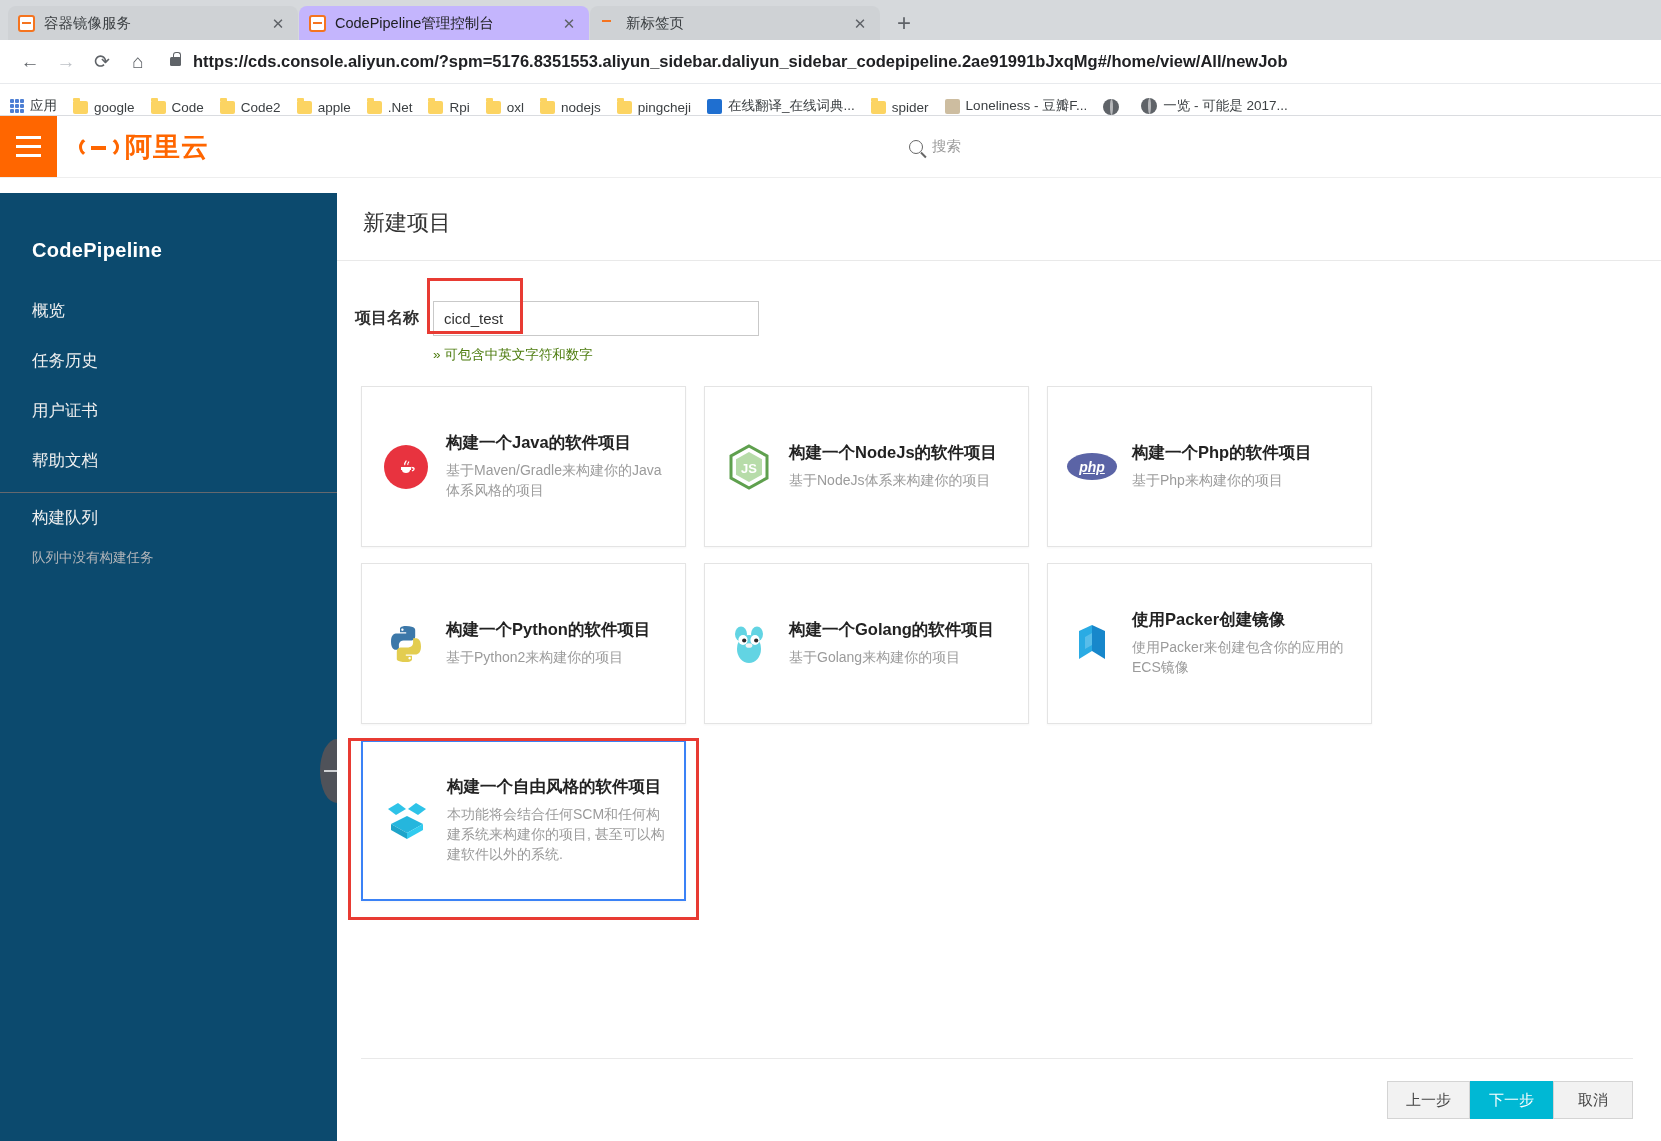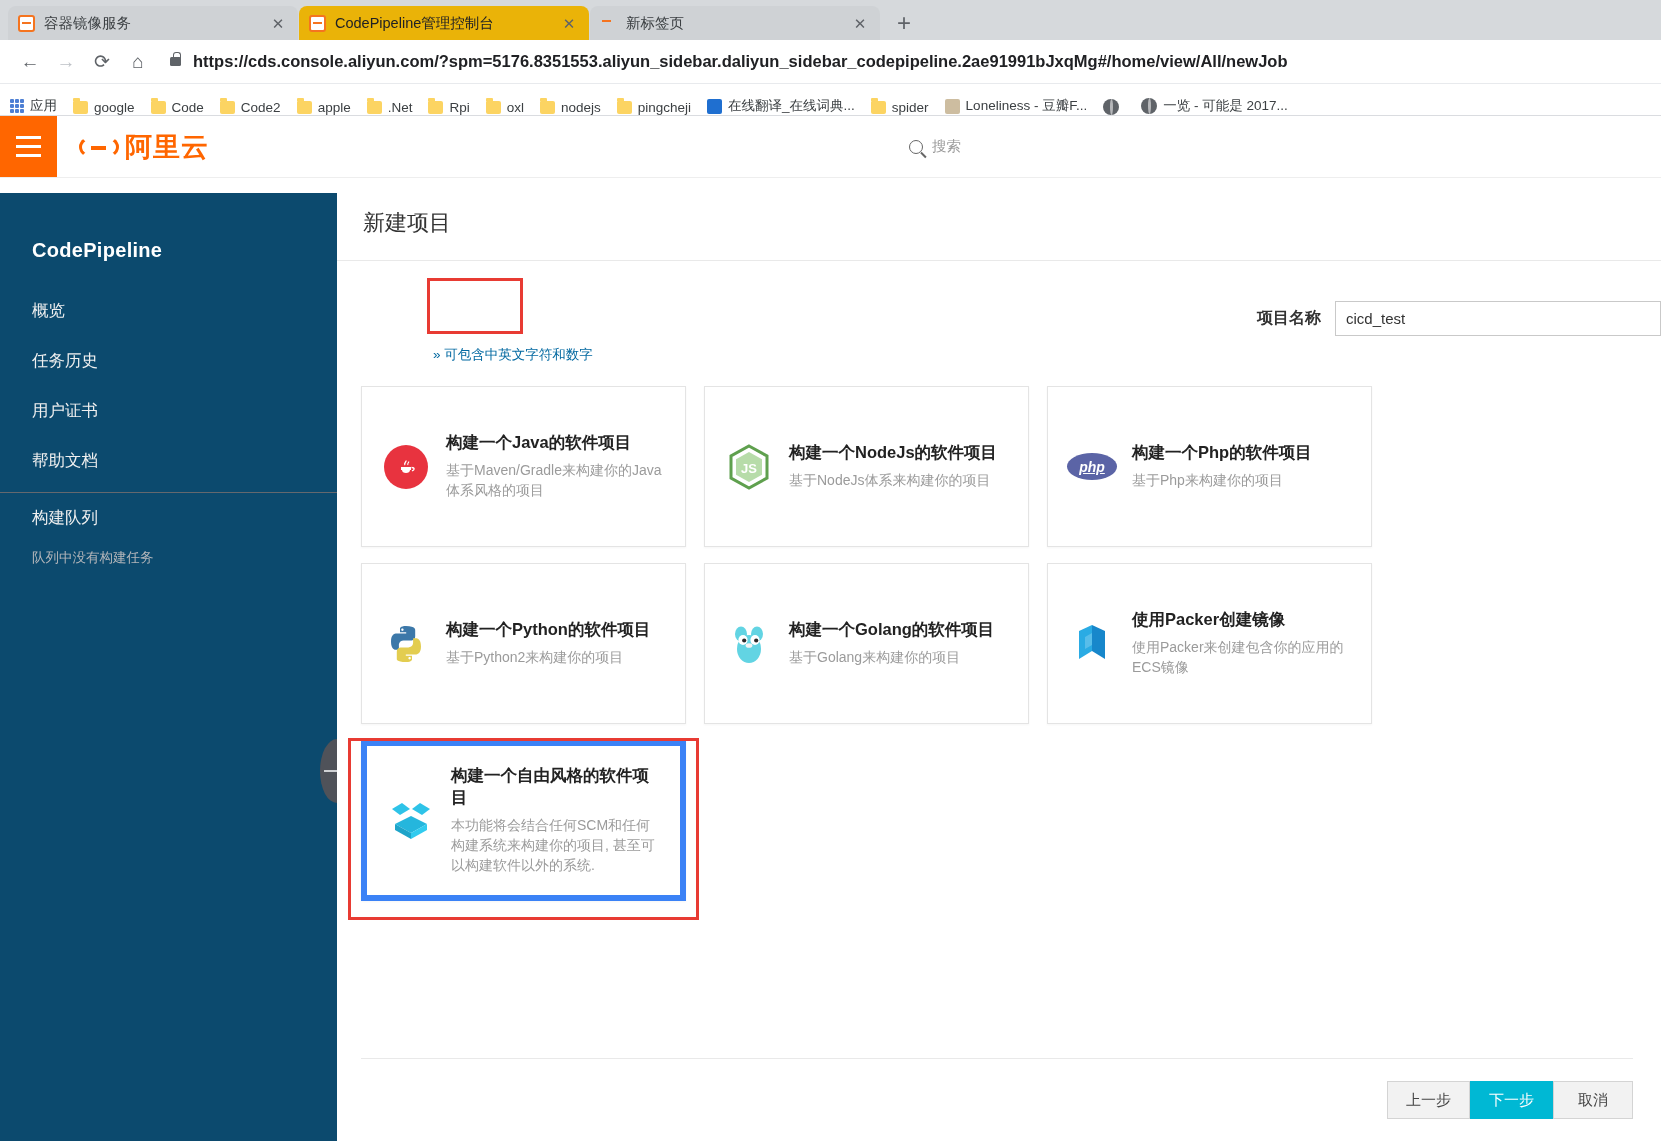--- a/index.html
+++ b/index.html
@@ -13,21 +13,21 @@
   .tabstrip {
     height: 40px; background: #d6d9dc; position: relative;
     display: flex; align-items: flex-end; padding-left: 8px;
   }
   .tab {
     height: 34px; width: 290px; display: flex; align-items: center;
     padding: 0 10px; font-size: 14.5px; color: #3c4043;
     background: #cfd2d5; border-radius: 8px 8px 0 0; position: relative;
     margin-right: 1px;
   }
-  .tab.active { background: #eab308; color: #202124; }
+  .tab.active { background: #c4b5fd; color: #202124; }
   .tab-favicon {
     width: 17px; height: 17px; flex: 0 0 17px; margin-right: 9px;
     border: 2px solid #f5741f; border-radius: 3px; position: relative;
     background: #fff;
   }
   .tab-favicon::after {
     content: ""; position: absolute; left: 2px; top: 5.5px;
     width: 9px; height: 2px; background: #f5741f;
   }
   .tab-favicon.blank { border: none; background: transparent; }
@@ -177,51 +177,51 @@
   .content {
     flex: 1 1 auto; background: #fff; padding: 0; position: relative;
     overflow: hidden;
   }
   .page-title {
     font-size: 22px; color: #333; padding: 30px 0 22px 26px;
     border-bottom: 1px solid #e9e9e9; margin-right: 0;
   }
 
   .form-row {
-    display: flex; align-items: center; padding: 40px 0 0 18px; justify-content: flex-end;
+    display: flex; align-items: center; padding: 40px 0 0 18px;
   }
   .form-label {
     font-size: 16px; font-weight: 700; color: #333; width: 78px;
     flex: 0 0 78px; text-align: left;
   }
   .name-input {
     width: 326px; height: 35px; border: 1px solid #c9c9c9; background: #fff;
     font-size: 15px; color: #333; padding: 0 10px;
     font-family: "Liberation Sans", sans-serif;
   }
   .hint {
-    font-size: 13.5px; color: #0369a1; padding: 10px 0 0 96px;
+    font-size: 13.5px; color: #4d7c0f; padding: 10px 0 0 96px;
   }
 
   
   .redbox {
     position: absolute; border: 3px solid #e83b33; pointer-events: none;
   }
 
   
   .cards {
     display: grid; grid-template-columns: repeat(3, 325px);
     gap: 16px 18px; padding: 22px 0 0 24px;
   }
   .card {
     height: 161px; border: 1px solid #e4e4e4; background: #fff;
     display: flex; align-items: center; padding: 0 16px;
     box-shadow: 0 1px 2px rgba(0,0,0,.04);
   }
-  .card.selected { border: 6px solid #3b82f6; }
+  .card.selected { border: 2px solid #3b82f6; }
   .card-ico {
     width: 56px; flex: 0 0 56px; display: flex; align-items: center;
     justify-content: center; margin-right: 12px;
   }
   .card-body { flex: 1 1 auto; }
   .card-title {
     font-size: 16.5px; font-weight: 700; color: #222; margin-bottom: 7px;
   }
   .card-desc {
     font-size: 14px; color: #9b9b9b; line-height: 1.42;

